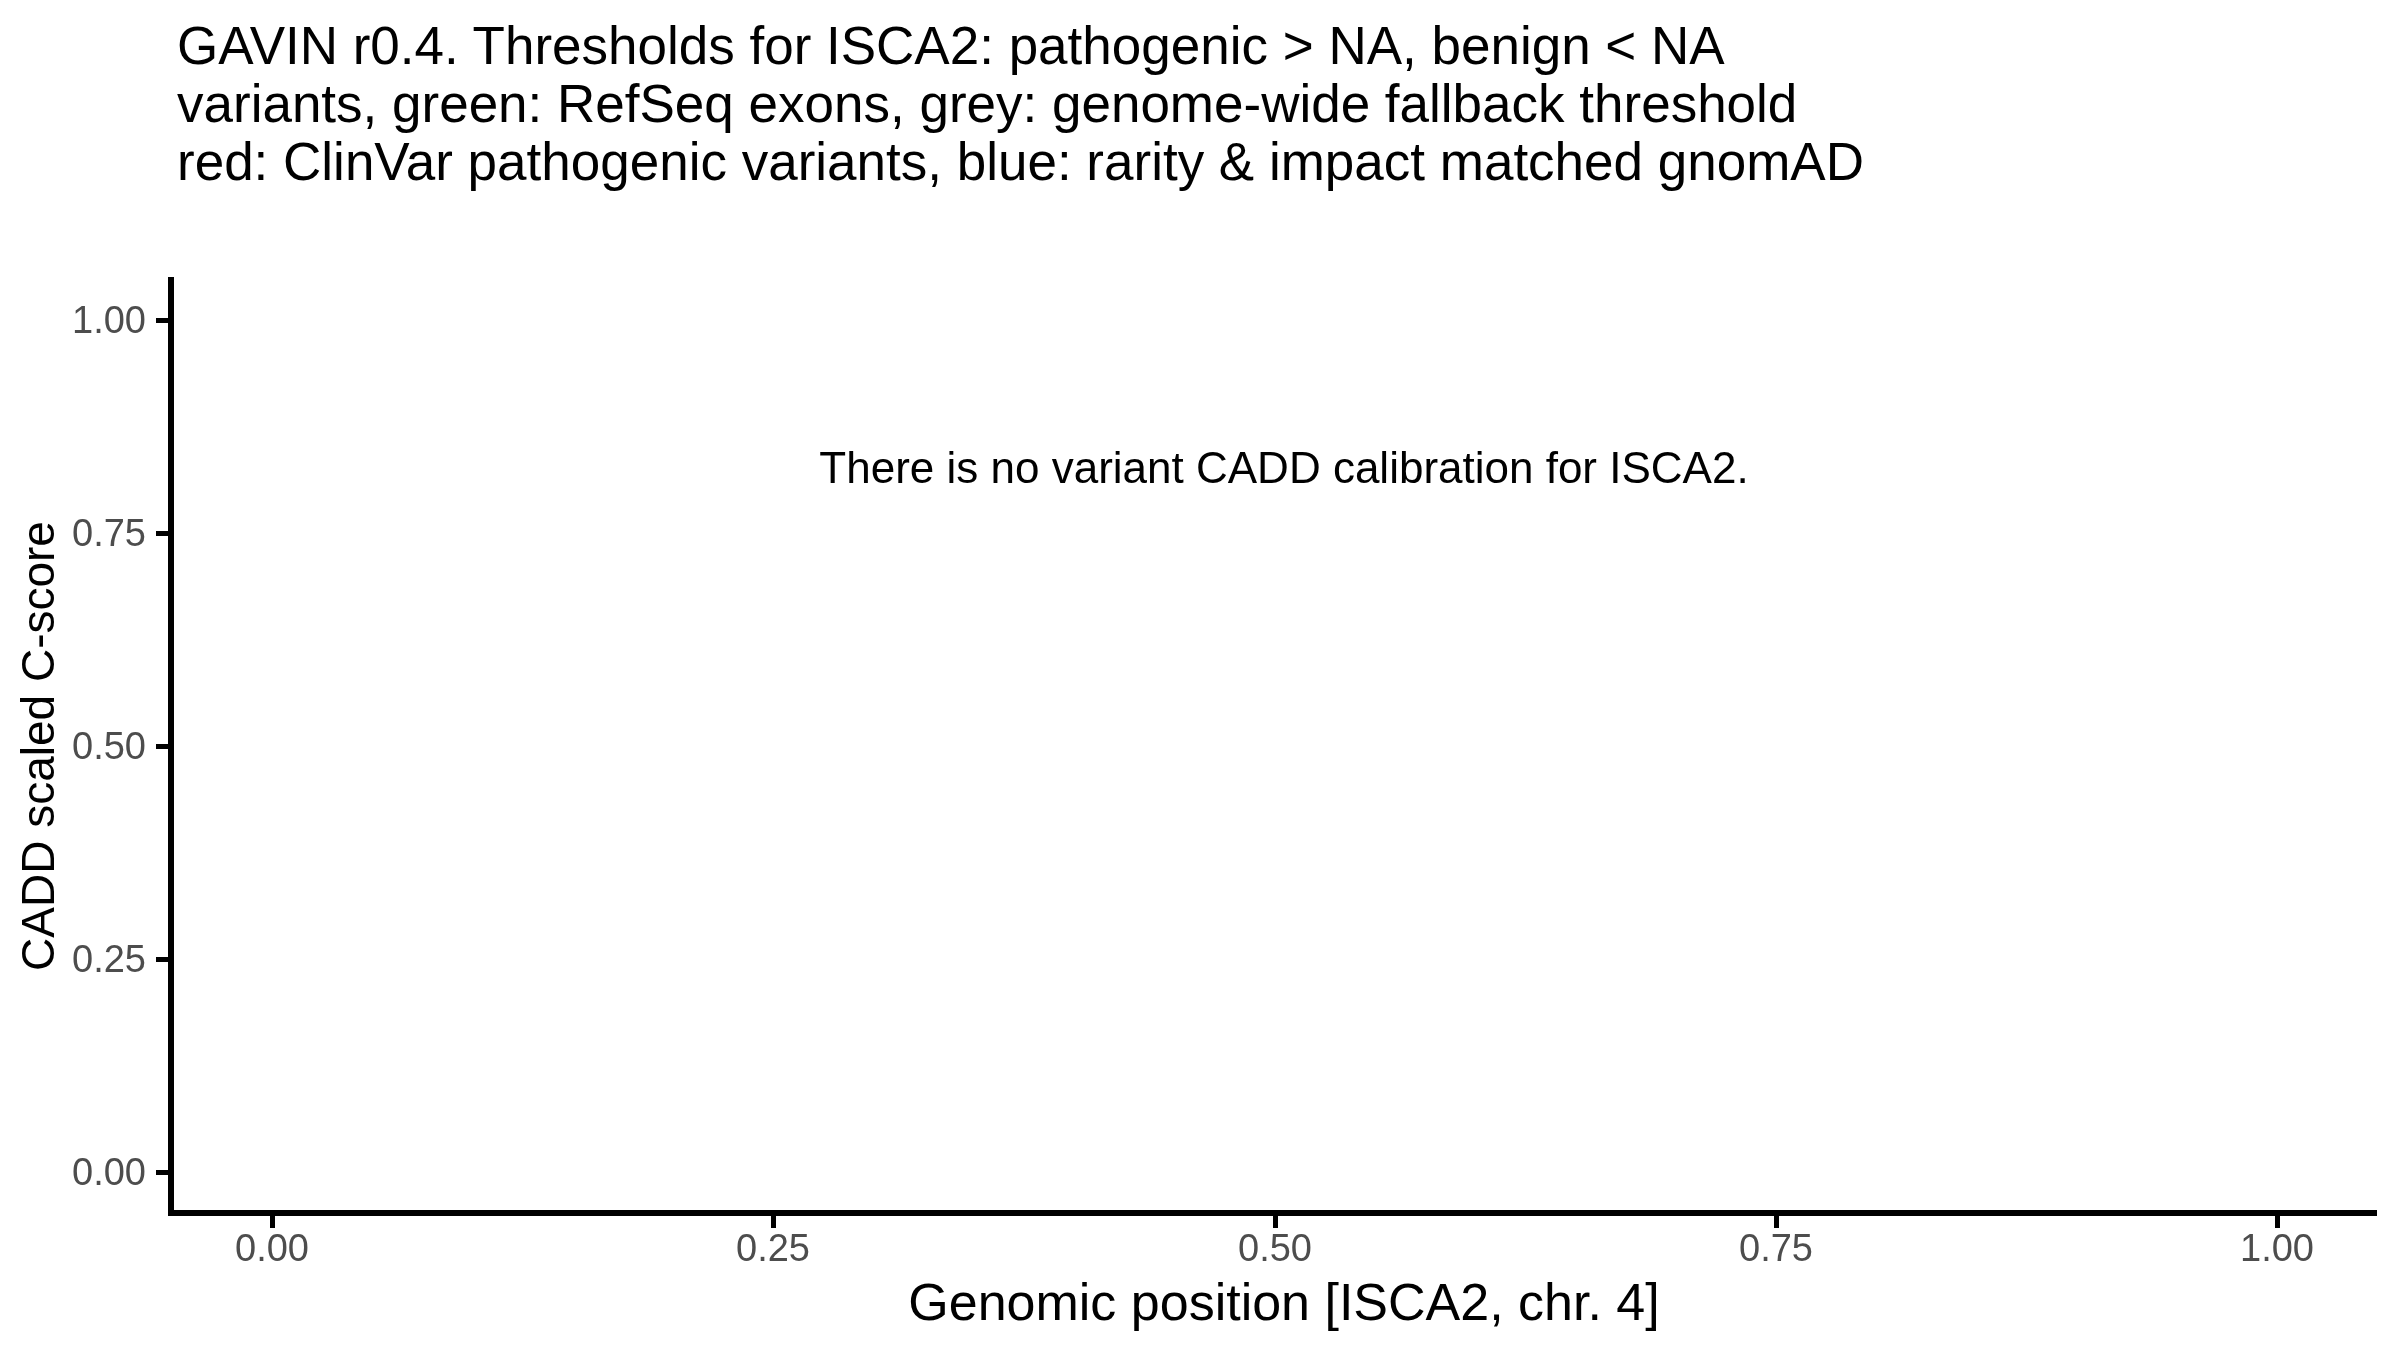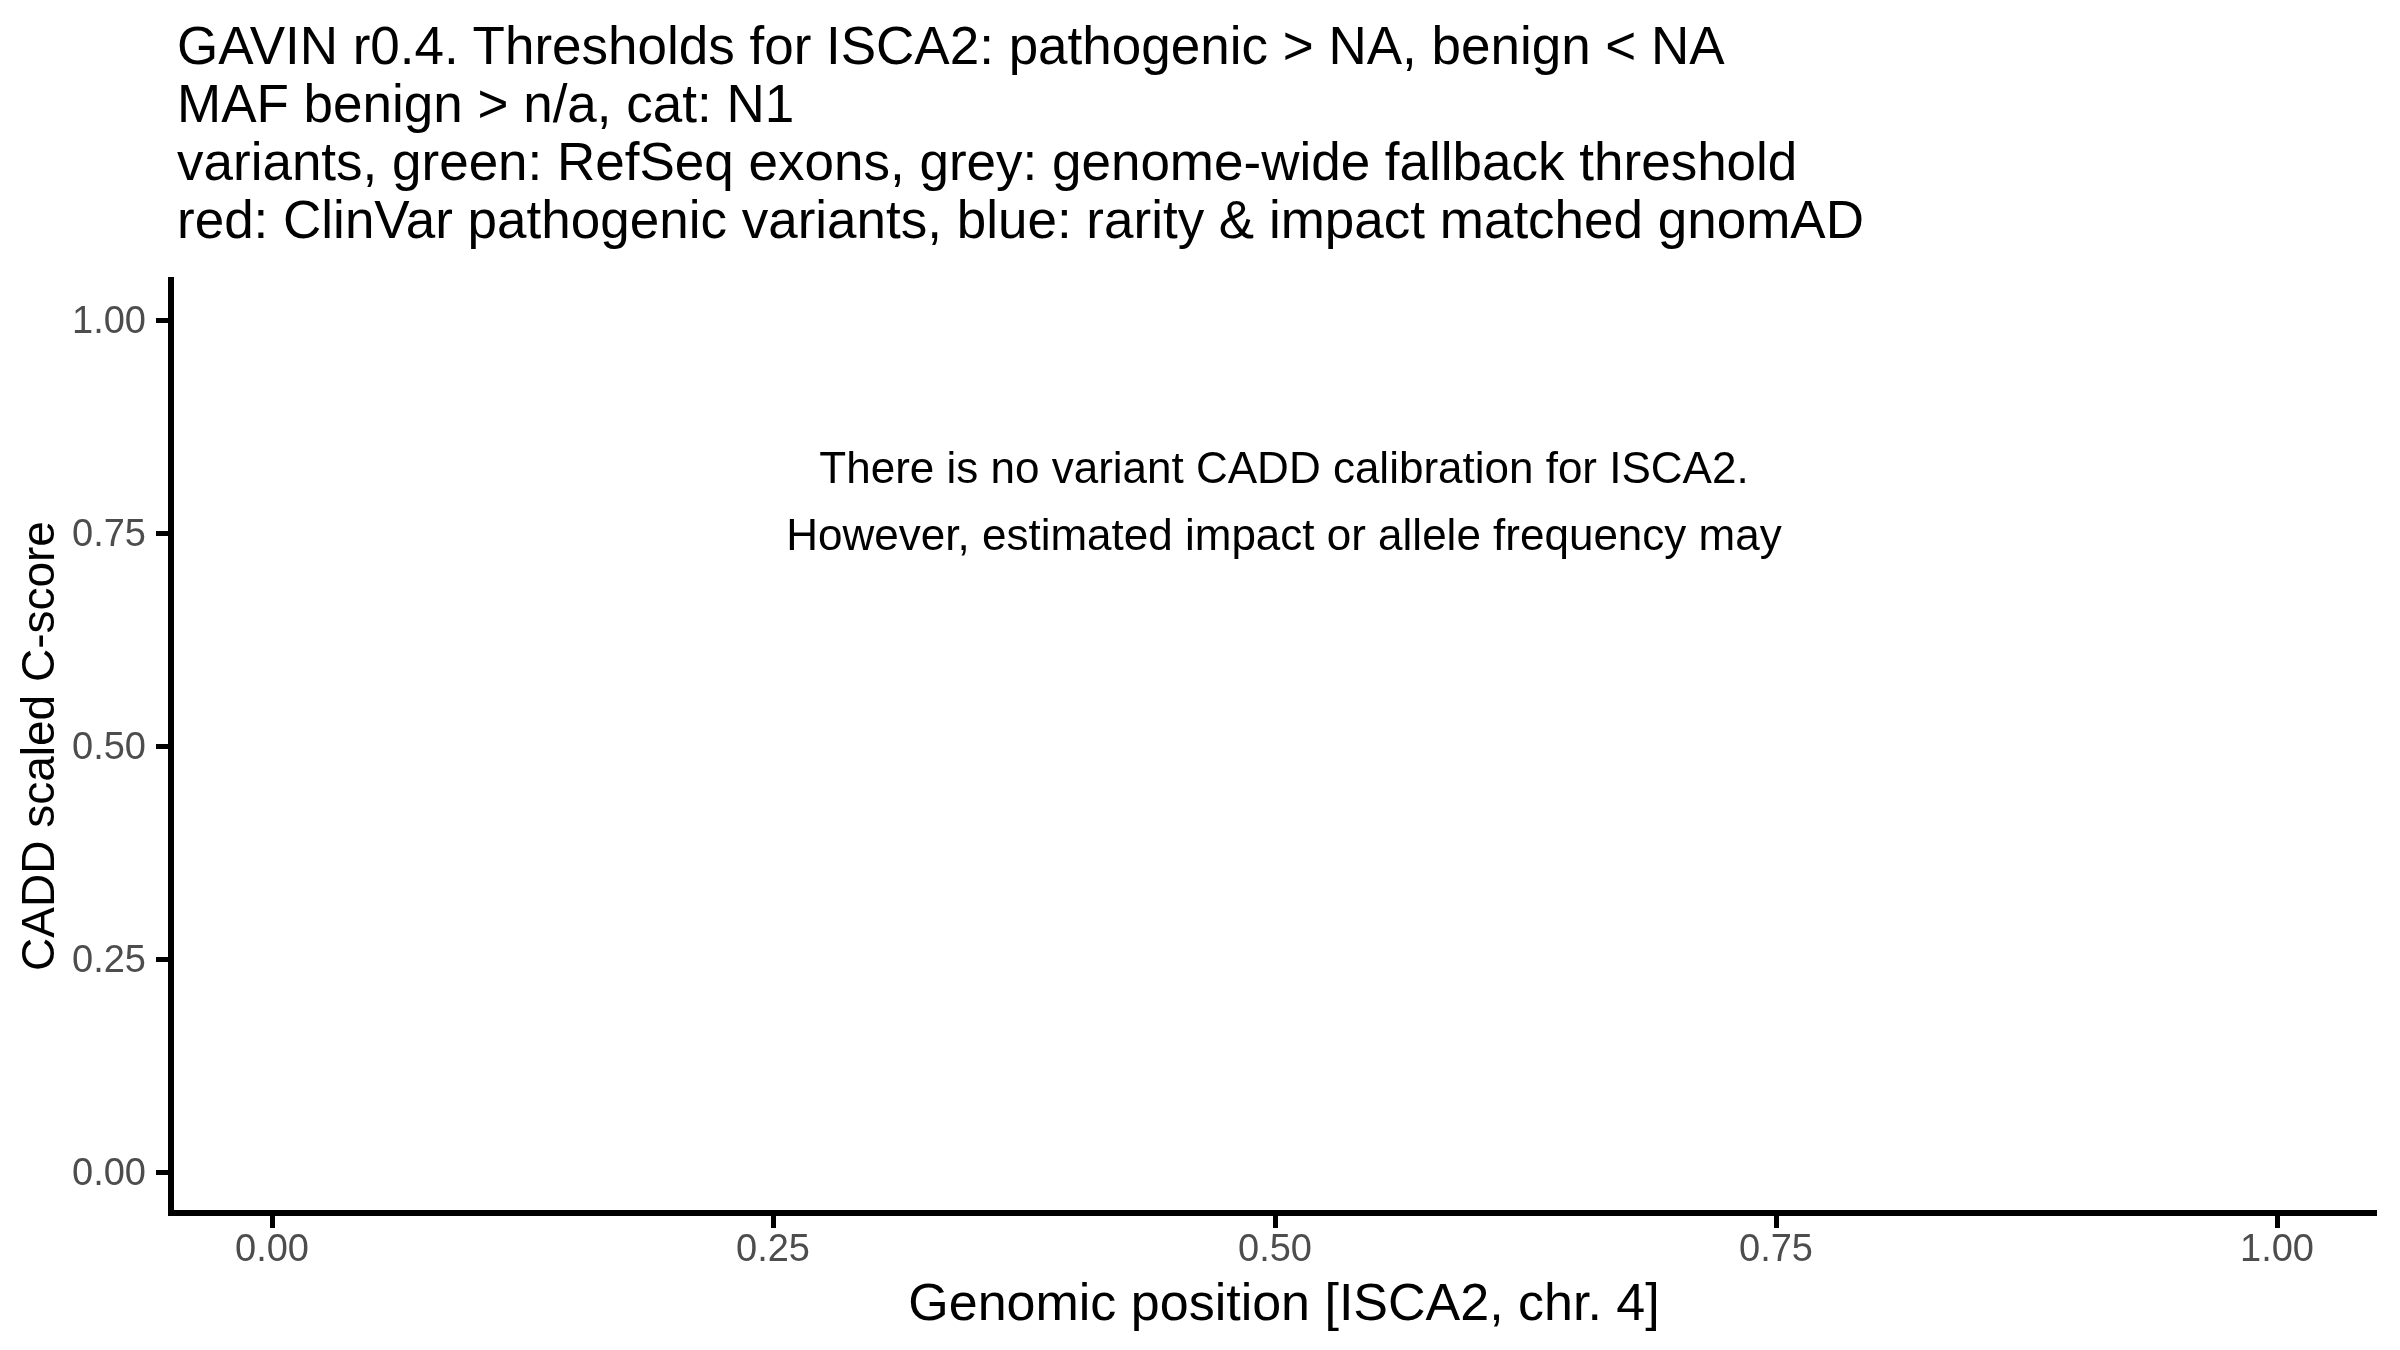--- a/index.html
+++ b/index.html
@@ -79,21 +79,20 @@
     text-align: center;
     font-size: 44px; line-height: 67px; white-space: nowrap;
   }
 </style>
 </head>
 <body>
 
 <div id="chart-root">
   <div id="plot-title">
       <div>GAVIN r0.4. Thresholds for ISCA2: pathogenic &gt; NA, benign &lt; NA</div>
-      <div>MAF benign &gt; n/a, cat: N1</div>
       <div>variants, green: RefSeq exons, grey: genome-wide fallback threshold</div>
       <div>red: ClinVar pathogenic variants, blue: rarity &amp; impact matched gnomAD</div>
     </div>
 
   <div id="plot-panel"></div>
 
   <div id="y-axis-line"></div>
   <div id="x-axis-line"></div>
 
   <div id="x-ticks">
@@ -119,15 +118,14 @@
       <div class="y-tick-label" style="top: 509px;">0.75</div>
       <div class="y-tick" style="top: 318px;"></div>
       <div class="y-tick-label" style="top: 296px;">1.00</div>
     </div>
 
   <div id="y-axis-title">CADD scaled C-score</div>
   <div id="x-axis-title">Genomic position [ISCA2, chr. 4]</div>
 
   <div id="panel-annotation" style="left: 1284px; top: 434px;">
       <div>There is no variant CADD calibration for ISCA2.</div>
-      <div>However, estimated impact or allele frequency may</div>
     </div>
 </div>
 
 </body></html>

